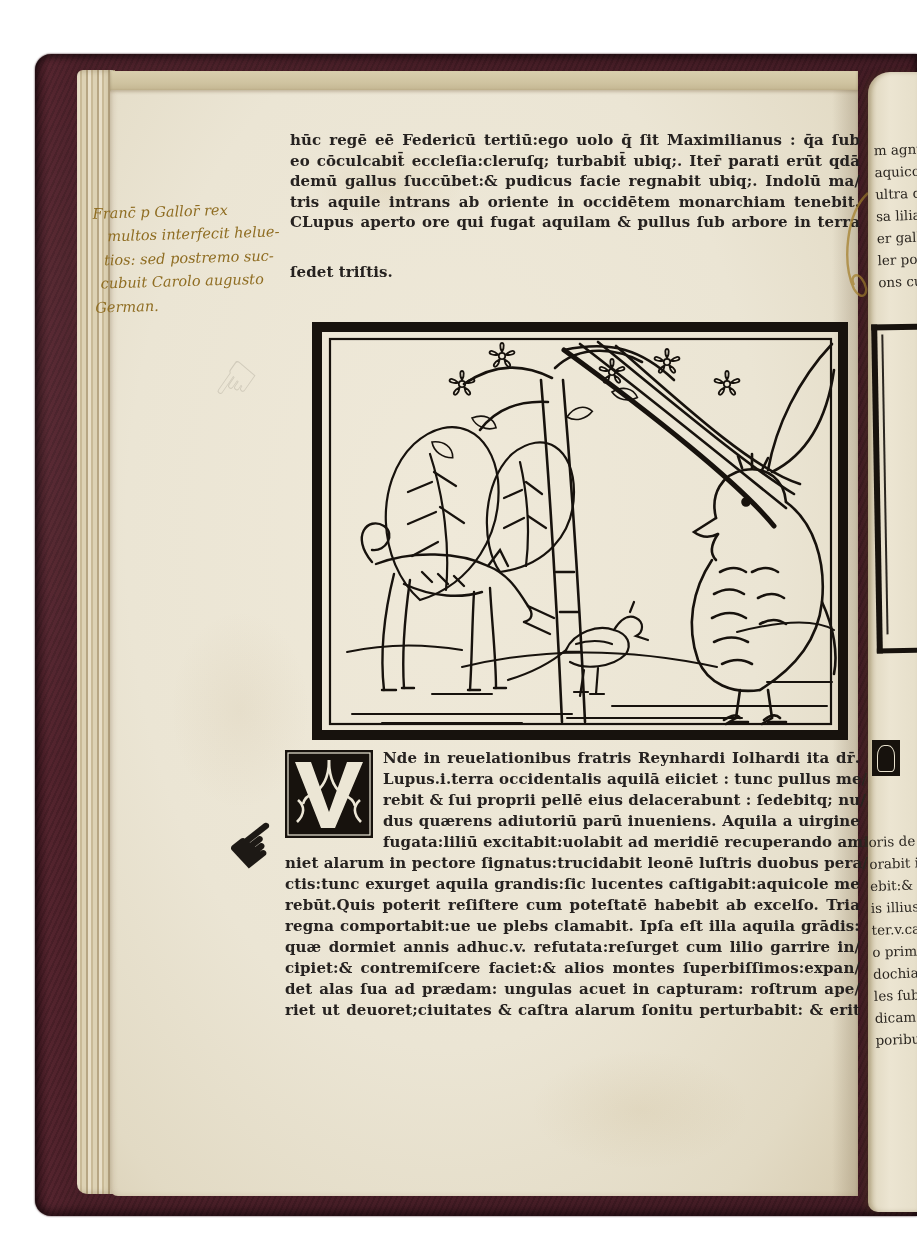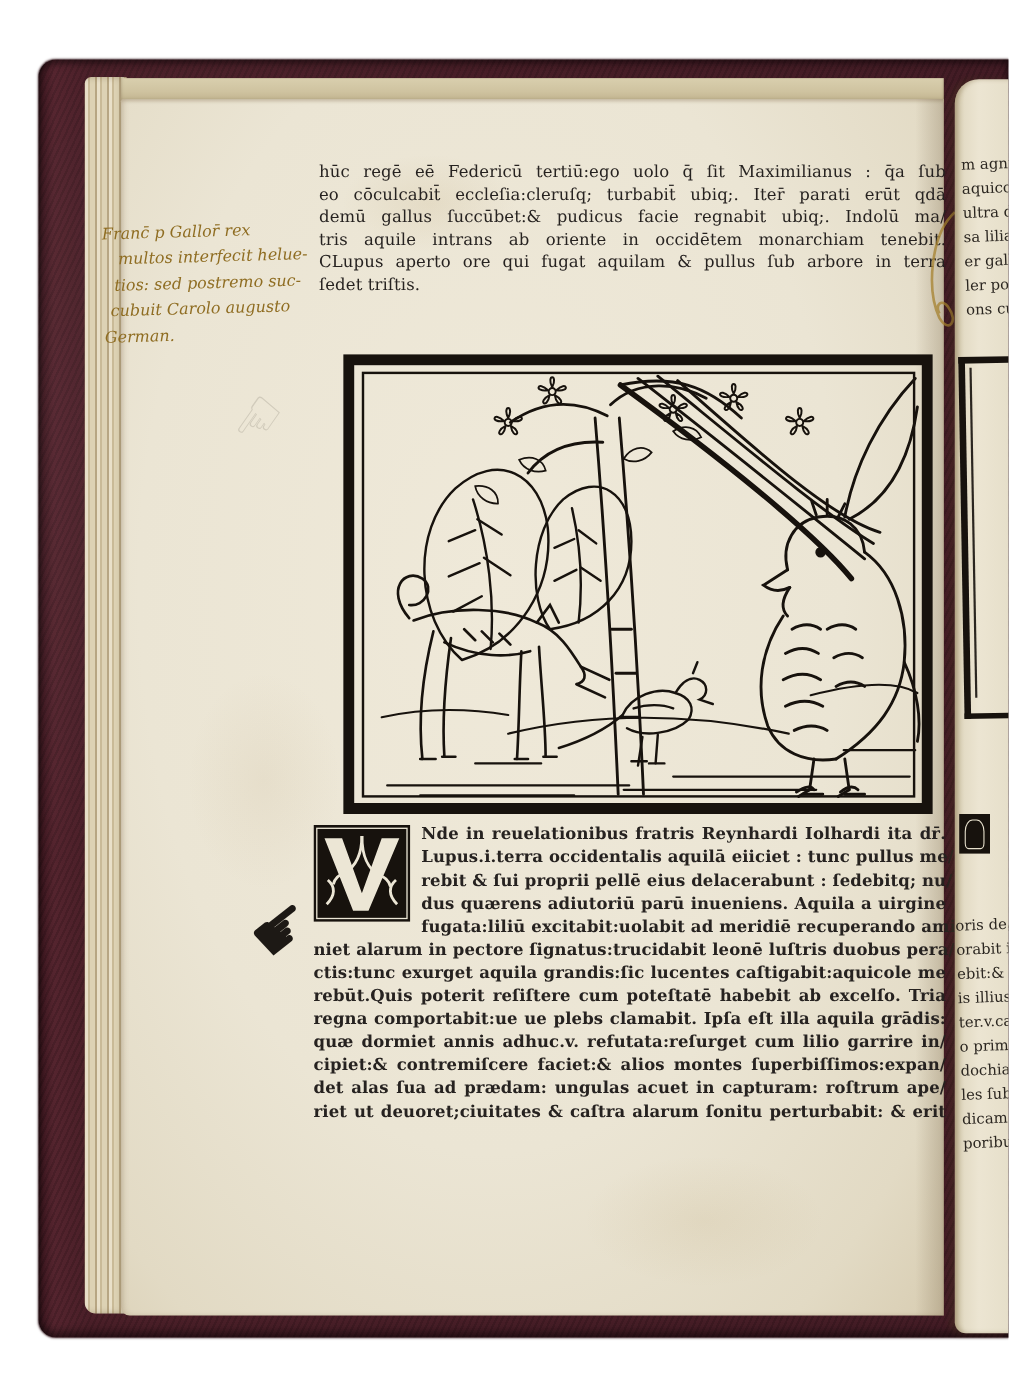--- a/index.html
+++ b/index.html
@@ -32,22 +32,22 @@
   .gutter-shade{position:absolute;right:0;top:0;width:26px;height:100%;
     background:linear-gradient(90deg,transparent,rgba(110,90,60,.28));}
   .stain{position:absolute;border-radius:50%;pointer-events:none;}
   .s1{left:200px;top:50px;width:160px;height:90px;background:radial-gradient(rgba(170,140,80,.12),transparent 70%);}
   .s2{left:420px;top:960px;width:220px;height:120px;background:radial-gradient(rgba(170,140,80,.10),transparent 70%);}
   .s3{left:60px;top:520px;width:140px;height:200px;background:radial-gradient(rgba(160,130,80,.08),transparent 70%);}
   
   .print{color:#262220;font-size:15px;letter-spacing:.1px;}
   .tline{white-space:nowrap;text-align:justify;text-align-last:justify;
          height:20.6px;line-height:20.6px;}
-  .tline.short{text-align-last:left;}
-  .top-block{position:absolute;left:290px;top:146px;width:570px;}
+  .tline.short{text-align-last:left;margin-top:29px;}
+  .top-block{position:absolute;left:290px;top:130px;width:570px;font-weight:bold;}
   .body-block{position:absolute;left:285px;top:748px;width:575px;}
   .body-block .tline{height:21px;line-height:21px;font-weight:bold;}
   .dropcap{float:left;width:88px;height:88px;margin:2px 10px 2px 0;}
   
   .woodcut{position:absolute;left:312px;top:322px;width:536px;height:418px;}
   
   .ms-note{position:absolute;left:94px;top:200px;width:190px;
     color:#8f6d22;font-style:italic;font-size:14.5px;line-height:23.4px;
     transform:rotate(-1.6deg);}
   .ms-note div:nth-child(2){padding-left:14px;}

